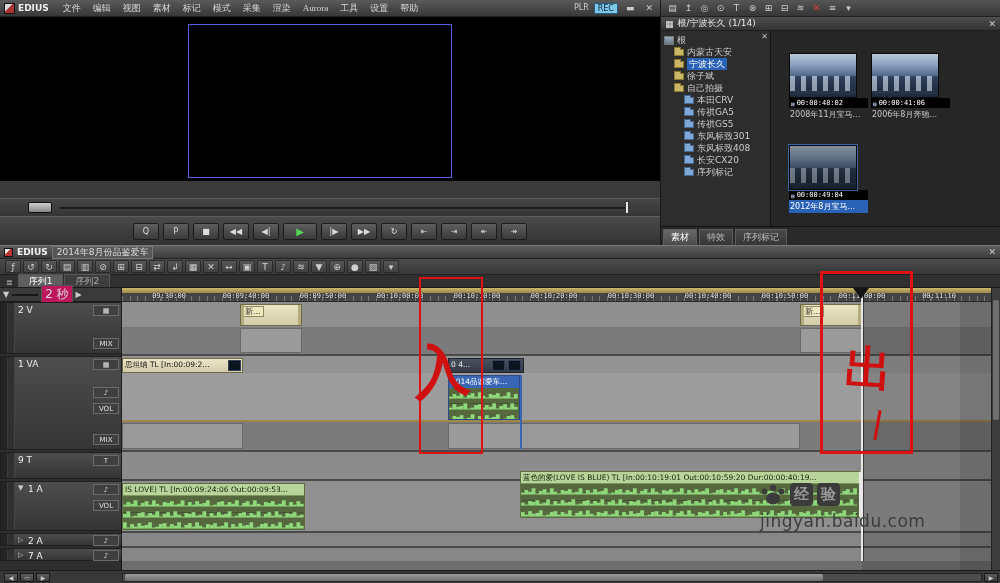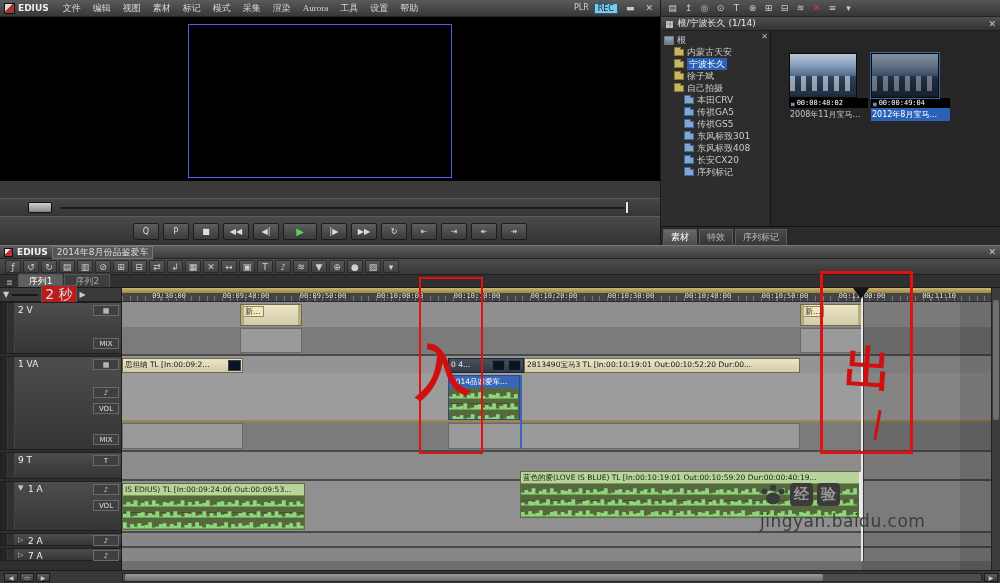--- a/index.html
+++ b/index.html
@@ -107,21 +107,21 @@
   .tl-seqtabs { position:absolute; left:0; top:275px; width:1000px; height:13px; background:#303030;
     display:flex; align-items:flex-end; gap:1px; padding-left:2px; border-bottom:1px solid #1c1c1c; }
   .seq-ic { font-size:8px; color:#aaa; padding:0 4px; }
   .stab { font-size:9px; padding:0 10px; line-height:12px; background:#3e3e3e; color:#aaa; border:1px solid #555; border-bottom:none; }
   .stab.active { background:#5f5f5f; color:#fff; }
 
   
   .tl-corner { position:absolute; left:0; top:288px; width:122px; height:14px; background:#3a3a3a;
     border-right:1px solid #1a1a1a; border-bottom:1px solid #1a1a1a;
     display:flex; align-items:center; gap:3px; padding:0 3px; font-size:8px; color:#ccc; }
-  .zoombox { background:#b91c1c; border:1px solid #555; padding:0 3px; font-size:14px; color:#ddd; }
+  .zoombox { background:#be185d; border:1px solid #555; padding:0 3px; font-size:12px; color:#ddd; }
   .cslider { width:26px; height:2px; background:#181818; }
 
   .th-col { position:absolute; left:0; top:302px; width:122px; height:268px; background:#2e2e2e; border-right:1px solid #151515; }
   .th { position:absolute; left:0; width:122px; background:linear-gradient(#4d4d4d,#353535);
     border:1px solid #1f1f1f; }
   .th::before { content:""; position:absolute; left:0; top:0; bottom:0; width:6px; background:#242424; border-right:1px solid #3a3a3a; }
   .th::after { content:""; position:absolute; left:7px; top:0; bottom:0; width:6px; background:#303030; border-right:1px solid #454545; }
   .th-name { position:absolute; left:17px; top:2px; font-size:9px; color:#f0f0f0; }
   .th-exp { position:absolute; left:17px; top:2px; font-size:7px; color:#ccc; }
   .th-exp + .th-name { left:27px; }
@@ -319,20 +319,28 @@
       </div>
       <div class="thumbs" data-name="bin-clip-grid">
         <div class="thumb-item" data-name="bin-clip">
           <div class="thumb-img" data-name="clip-thumbnail"></div>
           <div class="tcb" data-name="clip-duration">
               <span class="mini" data-name="clip-type-icon">▦</span>
               <span>00:00:48:02</span>
             </div>
           <div class="tname">2008年11月宝马...</div>
         </div>
+        <div class="thumb-item" data-name="bin-clip">
+          <div class="thumb-img" data-name="clip-thumbnail"></div>
+          <div class="tcb" data-name="clip-duration">
+              <span class="mini" data-name="clip-type-icon">▦</span>
+              <span>00:00:41:06</span>
+            </div>
+          <div class="tname">2006年8月奔驰...</div>
+        </div>
         <div class="thumb-item sel" data-name="bin-clip-selected">
           <div class="thumb-img dk" data-name="clip-thumbnail"></div>
           <div class="tcb" data-name="clip-duration">
               <span class="mini" data-name="clip-type-icon">▦</span>
               <span>00:00:49:04</span>
             </div>
           <div class="tname">2012年8月宝马...</div>
         </div>
       </div>
     </div>
@@ -466,32 +474,29 @@
 
     <div class="clip" style="left:0;top:70px;width:121px;height:15px;" data-name="timeline-clip-va-1">
       <span class="ct">思坦纳 TL [In:00:09:2...</span>
       <span class="thsq" style="right:1px;" data-name="clip-thumbnail"></span>
     </div>
     <div class="clip darkclip" style="left:326px;top:70px;width:76px;height:15px;" data-name="timeline-clip-va-2">
       <span class="ct">0 4...</span>
       <span class="thsq" style="right:18px;" data-name="clip-thumbnail"></span>
       <span class="thsq" style="right:2px;" data-name="clip-thumbnail"></span>
     </div>
-    <div class="clip" style="left:402px;top:70px;width:276px;height:15px;" data-name="timeline-clip-va-3">
-      <span class="ct">2813490宝马3 TL [In:00:10:19:01 Out:00:10:52:20 Dur:00...</span>
-    </div>
 
     <div class="a-clip" style="left:326px;top:87px;width:72px;height:45px;border-color:#2c4a86;" data-name="timeline-clip-va-sub">
       <div class="blab">2014品鉴爱车...</div>
       <div class="a-wave" data-name="audio-waveform"><span class="wave">▂▅▃▇▁▄▆▂▇▃▁▅▄▆▂▃▇▁▅▂▆▃▄▇▁▂▅▆▂▅▃▇▁▄▆▂▇▃▁▅▄▆▂▃▇▁▅▂▆▃▄▇▁▂▅▆▂▅▃▇▁▄▆▂▇▃▁▅▄▆▂▃▇▁▅▂▆▃▄▇▁▂▅▆▂▅▃▇▁▄▆▂▇▃▁▅▄▆▂▃▇▁▅▂▆▃▄▇▁▂▅▆▂▅▃▇▁▄▆▂▇▃▁▅▄▆▂▃▇▁▅▂▆▃▄▇▁▂▅▆▂▅▃▇▁▄▆▂▇▃▁▅▄▆▂▃▇▁▅▂▆▃▄▇▁▂▅▆▂▅▃▇▁▄▆▂▇▃▁▅▄▆▂▃▇▁▅▂▆▃▄▇▁▂▅▆▂▅▃▇▁▄▆▂▇▃▁▅▄▆▂▃▇▁▅▂▆▃▄▇▁▂▅▆▂▅▃▇▁▄▆▂▇▃▁▅▄▆▂▃▇▁▅▂▆▃▄▇▁▂▅▆▂▅▃▇▁▄▆▂▇▃▁▅▄▆▂▃▇▁▅▂▆▃▄▇▁▂▅▆▂▅▃▇▁▄▆▂▇▃▁▅▄▆▂▃▇▁▅▂▆▃▄▇▁▂▅▆▂▅▃▇▁▄▆▂▇▃▁▅▄▆▂▃▇▁▅▂▆▃▄▇▁▂▅▆▂▅▃▇▁▄▆▂▇▃▁▅▄▆▂▃▇▁▅▂▆▃▄▇▁▂▅▆▂▅▃▇▁▄▆▂▇▃▁▅▄▆▂▃▇▁▅▂▆▃▄▇▁▂▅▆▂▅▃▇▁▄▆▂▇▃▁▅▄▆▂▃▇▁▅▂▆▃▄▇▁▂▅▆▂▅▃▇▁▄▆▂▇▃▁▅▄▆▂▃▇▁▅▂▆▃▄▇▁▂▅▆▂▅▃▇▁▄▆▂▇▃▁▅▄▆▂▃▇▁▅▂▆▃▄▇▁▂▅▆▂▅▃▇▁▄▆▂▇▃▁▅▄▆▂▃▇▁▅▂▆▃▄▇▁▂▅▆▂▅▃▇▁▄▆▂▇▃▁▅▄▆▂▃▇▁▅▂▆▃▄▇▁▂▅▆▂▅▃▇▁▄▆▂▇▃▁▅▄▆▂▃▇▁▅▂▆▃▄▇▁▂▅▆</span></div>
     </div>
     <div class="blue-edge" style="left:398px;top:87px;height:74px;" data-name="clip-edit-point"></div>
 
     <div class="a-clip" style="left:0;top:195px;width:183px;height:47px;" data-name="timeline-clip-a1-1">
-      <div class="a-label">IS EDIUS) TL [In:00:09:24:06 Out:00:09:53...</div>
+      <div class="a-label">IS LOVE) TL [In:00:09:24:06 Out:00:09:53...</div>
       <div class="a-wave" data-name="audio-waveform"><span class="wave">▂▅▃▇▁▄▆▂▇▃▁▅▄▆▂▃▇▁▅▂▆▃▄▇▁▂▅▆▂▅▃▇▁▄▆▂▇▃▁▅▄▆▂▃▇▁▅▂▆▃▄▇▁▂▅▆▂▅▃▇▁▄▆▂▇▃▁▅▄▆▂▃▇▁▅▂▆▃▄▇▁▂▅▆▂▅▃▇▁▄▆▂▇▃▁▅▄▆▂▃▇▁▅▂▆▃▄▇▁▂▅▆▂▅▃▇▁▄▆▂▇▃▁▅▄▆▂▃▇▁▅▂▆▃▄▇▁▂▅▆▂▅▃▇▁▄▆▂▇▃▁▅▄▆▂▃▇▁▅▂▆▃▄▇▁▂▅▆▂▅▃▇▁▄▆▂▇▃▁▅▄▆▂▃▇▁▅▂▆▃▄▇▁▂▅▆▂▅▃▇▁▄▆▂▇▃▁▅▄▆▂▃▇▁▅▂▆▃▄▇▁▂▅▆▂▅▃▇▁▄▆▂▇▃▁▅▄▆▂▃▇▁▅▂▆▃▄▇▁▂▅▆▂▅▃▇▁▄▆▂▇▃▁▅▄▆▂▃▇▁▅▂▆▃▄▇▁▂▅▆▂▅▃▇▁▄▆▂▇▃▁▅▄▆▂▃▇▁▅▂▆▃▄▇▁▂▅▆▂▅▃▇▁▄▆▂▇▃▁▅▄▆▂▃▇▁▅▂▆▃▄▇▁▂▅▆▂▅▃▇▁▄▆▂▇▃▁▅▄▆▂▃▇▁▅▂▆▃▄▇▁▂▅▆▂▅▃▇▁▄▆▂▇▃▁▅▄▆▂▃▇▁▅▂▆▃▄▇▁▂▅▆▂▅▃▇▁▄▆▂▇▃▁▅▄▆▂▃▇▁▅▂▆▃▄▇▁▂▅▆▂▅▃▇▁▄▆▂▇▃▁▅▄▆▂▃▇▁▅▂▆▃▄▇▁▂▅▆▂▅▃▇▁▄▆▂▇▃▁▅▄▆▂▃▇▁▅▂▆▃▄▇▁▂▅▆▂▅▃▇▁▄▆▂▇▃▁▅▄▆▂▃▇▁▅▂▆▃▄▇▁▂▅▆▂▅▃▇▁▄▆▂▇▃▁▅▄▆▂▃▇▁▅▂▆▃▄▇▁▂▅▆▂▅▃▇▁▄▆▂▇▃▁▅▄▆▂▃▇▁▅▂▆▃▄▇▁▂▅▆</span></div>
     </div>
     <div class="a-clip" style="left:398px;top:183px;width:342px;height:47px;border-right:3px solid #e8e8e8;" data-name="timeline-clip-a1-2">
       <div class="a-label">蓝色的爱(LOVE IS BLUE) TL [In:00:10:19:01 Out:00:10:59:20 Dur:00:00:40:19...</div>
       <div class="a-wave" data-name="audio-waveform"><span class="wave">▂▅▃▇▁▄▆▂▇▃▁▅▄▆▂▃▇▁▅▂▆▃▄▇▁▂▅▆▂▅▃▇▁▄▆▂▇▃▁▅▄▆▂▃▇▁▅▂▆▃▄▇▁▂▅▆▂▅▃▇▁▄▆▂▇▃▁▅▄▆▂▃▇▁▅▂▆▃▄▇▁▂▅▆▂▅▃▇▁▄▆▂▇▃▁▅▄▆▂▃▇▁▅▂▆▃▄▇▁▂▅▆▂▅▃▇▁▄▆▂▇▃▁▅▄▆▂▃▇▁▅▂▆▃▄▇▁▂▅▆▂▅▃▇▁▄▆▂▇▃▁▅▄▆▂▃▇▁▅▂▆▃▄▇▁▂▅▆▂▅▃▇▁▄▆▂▇▃▁▅▄▆▂▃▇▁▅▂▆▃▄▇▁▂▅▆▂▅▃▇▁▄▆▂▇▃▁▅▄▆▂▃▇▁▅▂▆▃▄▇▁▂▅▆▂▅▃▇▁▄▆▂▇▃▁▅▄▆▂▃▇▁▅▂▆▃▄▇▁▂▅▆▂▅▃▇▁▄▆▂▇▃▁▅▄▆▂▃▇▁▅▂▆▃▄▇▁▂▅▆▂▅▃▇▁▄▆▂▇▃▁▅▄▆▂▃▇▁▅▂▆▃▄▇▁▂▅▆▂▅▃▇▁▄▆▂▇▃▁▅▄▆▂▃▇▁▅▂▆▃▄▇▁▂▅▆▂▅▃▇▁▄▆▂▇▃▁▅▄▆▂▃▇▁▅▂▆▃▄▇▁▂▅▆▂▅▃▇▁▄▆▂▇▃▁▅▄▆▂▃▇▁▅▂▆▃▄▇▁▂▅▆▂▅▃▇▁▄▆▂▇▃▁▅▄▆▂▃▇▁▅▂▆▃▄▇▁▂▅▆▂▅▃▇▁▄▆▂▇▃▁▅▄▆▂▃▇▁▅▂▆▃▄▇▁▂▅▆▂▅▃▇▁▄▆▂▇▃▁▅▄▆▂▃▇▁▅▂▆▃▄▇▁▂▅▆▂▅▃▇▁▄▆▂▇▃▁▅▄▆▂▃▇▁▅▂▆▃▄▇▁▂▅▆▂▅▃▇▁▄▆▂▇▃▁▅▄▆▂▃▇▁▅▂▆▃▄▇▁▂▅▆▂▅▃▇▁▄▆▂▇▃▁▅▄▆▂▃▇▁▅▂▆▃▄▇▁▂▅▆</span></div>
     </div>
 
     <div class="dim" style="left:740px;width:98px;background:rgba(30,30,30,.18);" data-name="beyond-sequence-shade"></div>
     <div class="dim" style="left:838px;width:40px;background:rgba(20,20,20,.28);" data-name="beyond-sequence-shade"></div>
     <div class="playhead" data-name="playhead-line"></div>

